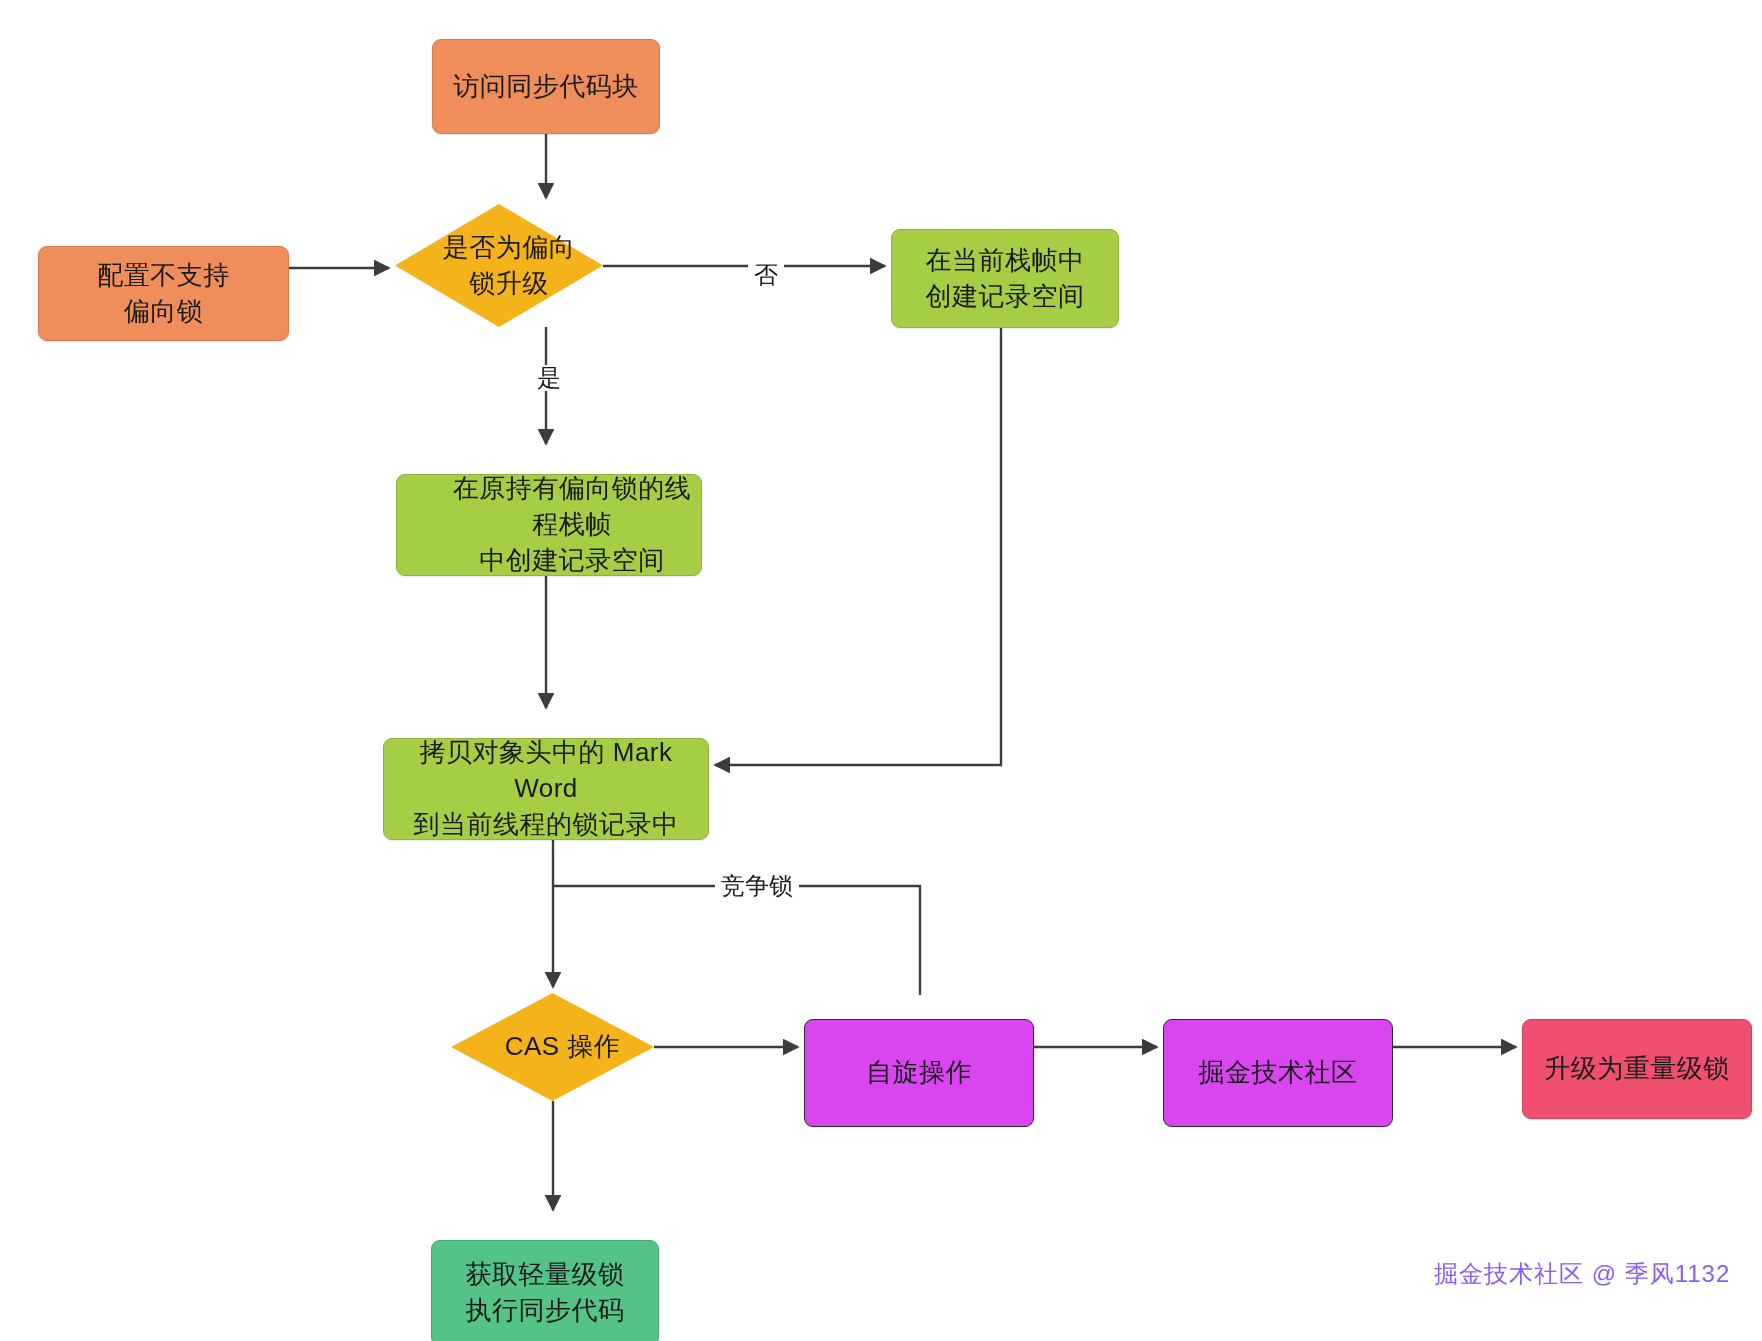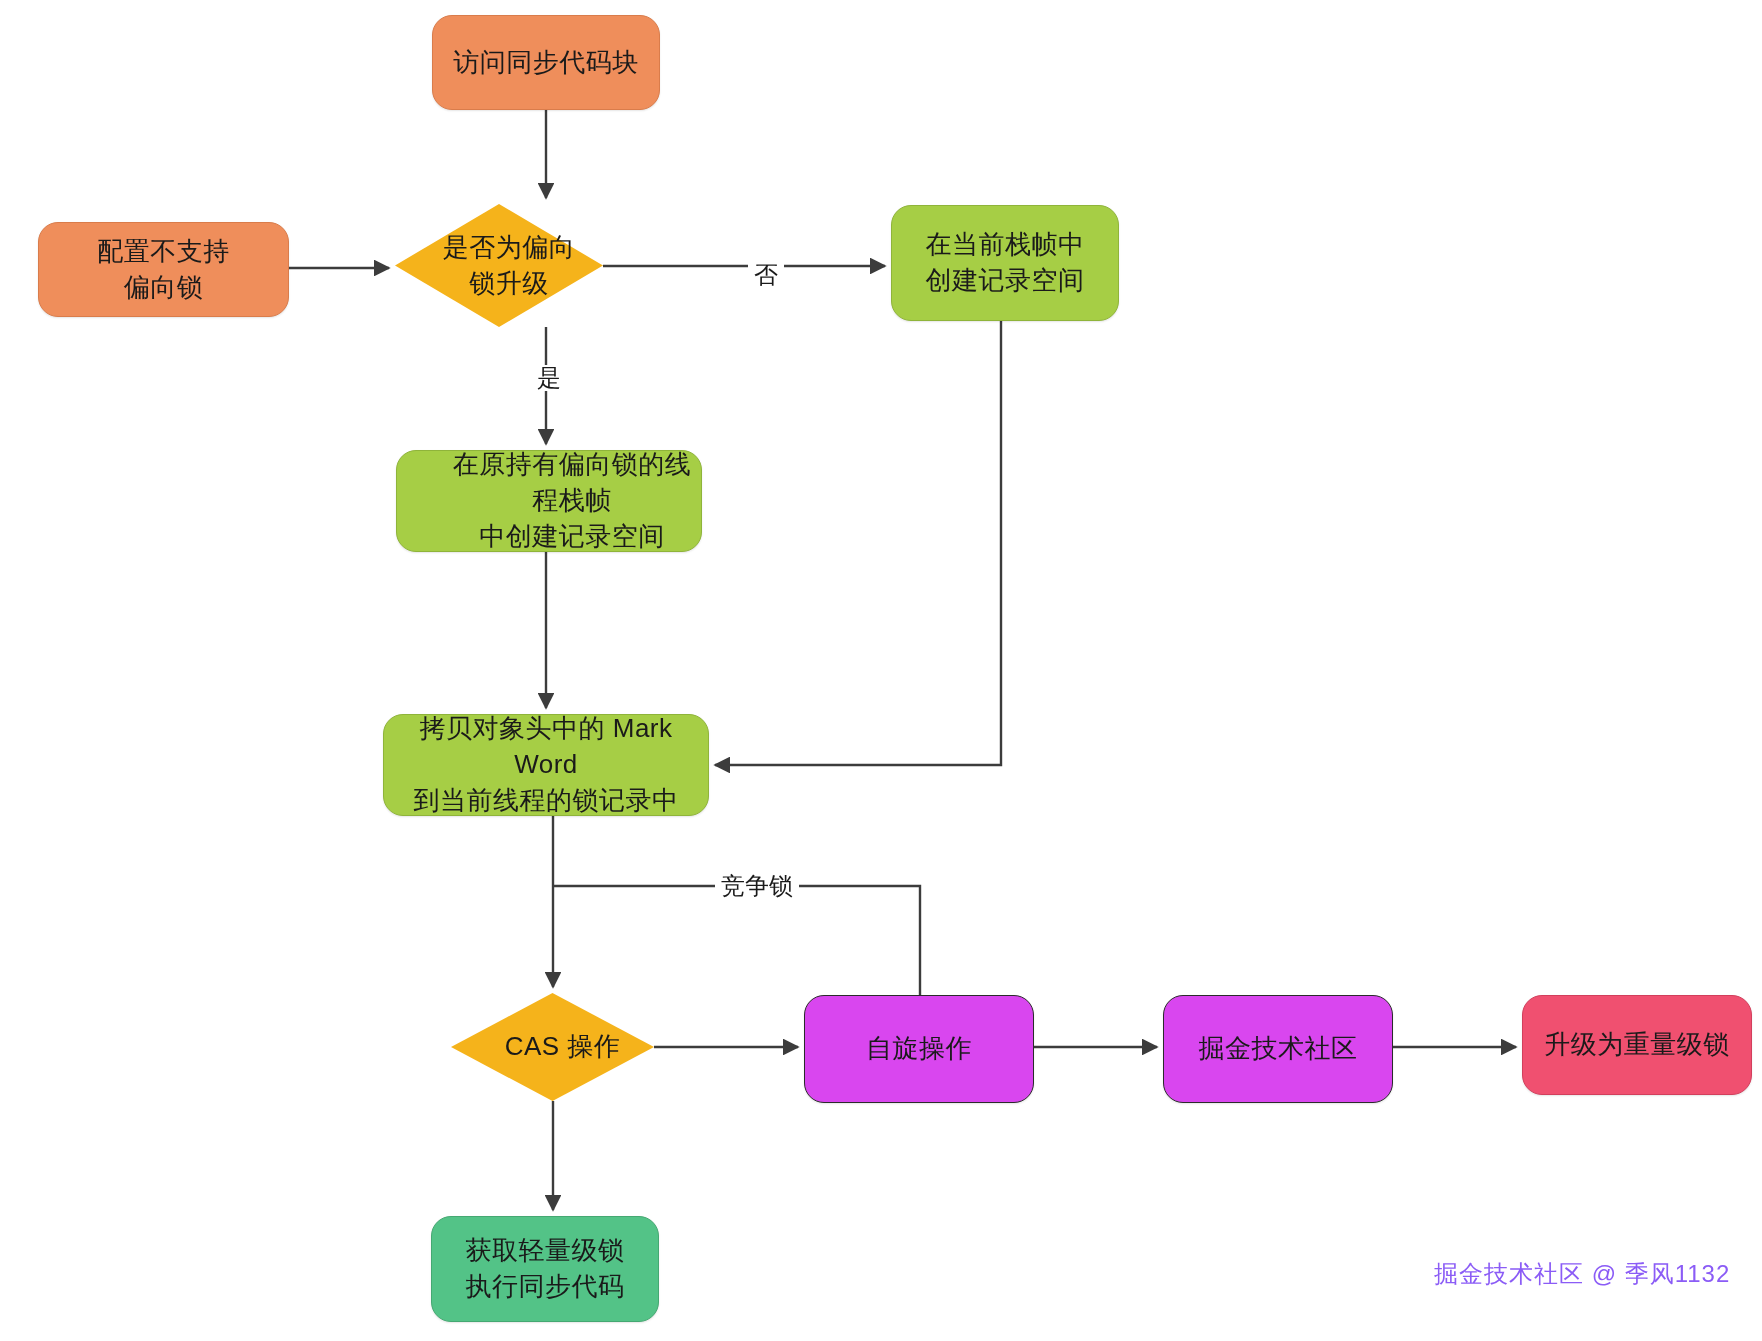--- a/index.html
+++ b/index.html
@@ -32,23 +32,24 @@
     align-items: center;
     justify-content: center;
     text-align: center;
     color: #1a1a1a;
     font-size: 26px;
     line-height: 1.38;
     white-space: pre-line;
     letter-spacing: 0.5px;
   }
   .rect {
-    border-radius: 20px;
+    border-radius: 9px;
     border: 1px solid rgba(0,0,0,0.35);
     box-shadow: 0 1px 2px rgba(0,0,0,0.10);
+    margin-top: 24px;
   }
   .orange  { background: #ef8e5b; border-color: #d97c4b; }
   .green   { background: #a6ce45; border-color: #8fb43a; }
   .purple  { background: #d946ef; border-color: #2b2b2b; }
   .pink    { background: #f05070; border-color: #d23f5c; }
   .teal    { background: #53c387; border-color: #45a872; }
 
   .diamond {
     background: transparent;
     border: none;
@@ -134,21 +135,21 @@
   </div>
 
   <div class="node diamond" style="left:395px; top:204px; width:208px; height:123px;">
     <svg class="dshape" viewBox="0 0 208 123" preserveAspectRatio="none">
       <polygon points="104,0 208,61.5 104,123 0,61.5" fill="#f5b31b"></polygon>
     </svg>
     <span class="dlabel">是否为偏向
 锁升级</span>
   </div>
 
-  <div class="node rect green" style="left:891px; top:205px; width:228px; height:116px;text-align:right;">
+  <div class="node rect green" style="left:891px; top:205px; width:228px; height:99px;text-align:right;">
     <span>在当前栈帧中
 创建记录空间</span>
   </div>
 
   <div class="node rect green" style="left:396px; top:450px; width:306px; height:102px;padding-left:46px;">
     <span>在原持有偏向锁的线程栈帧
 中创建记录空间</span>
   </div>
 
   <div class="node rect green" style="left:383px; top:714px; width:326px; height:102px;">

